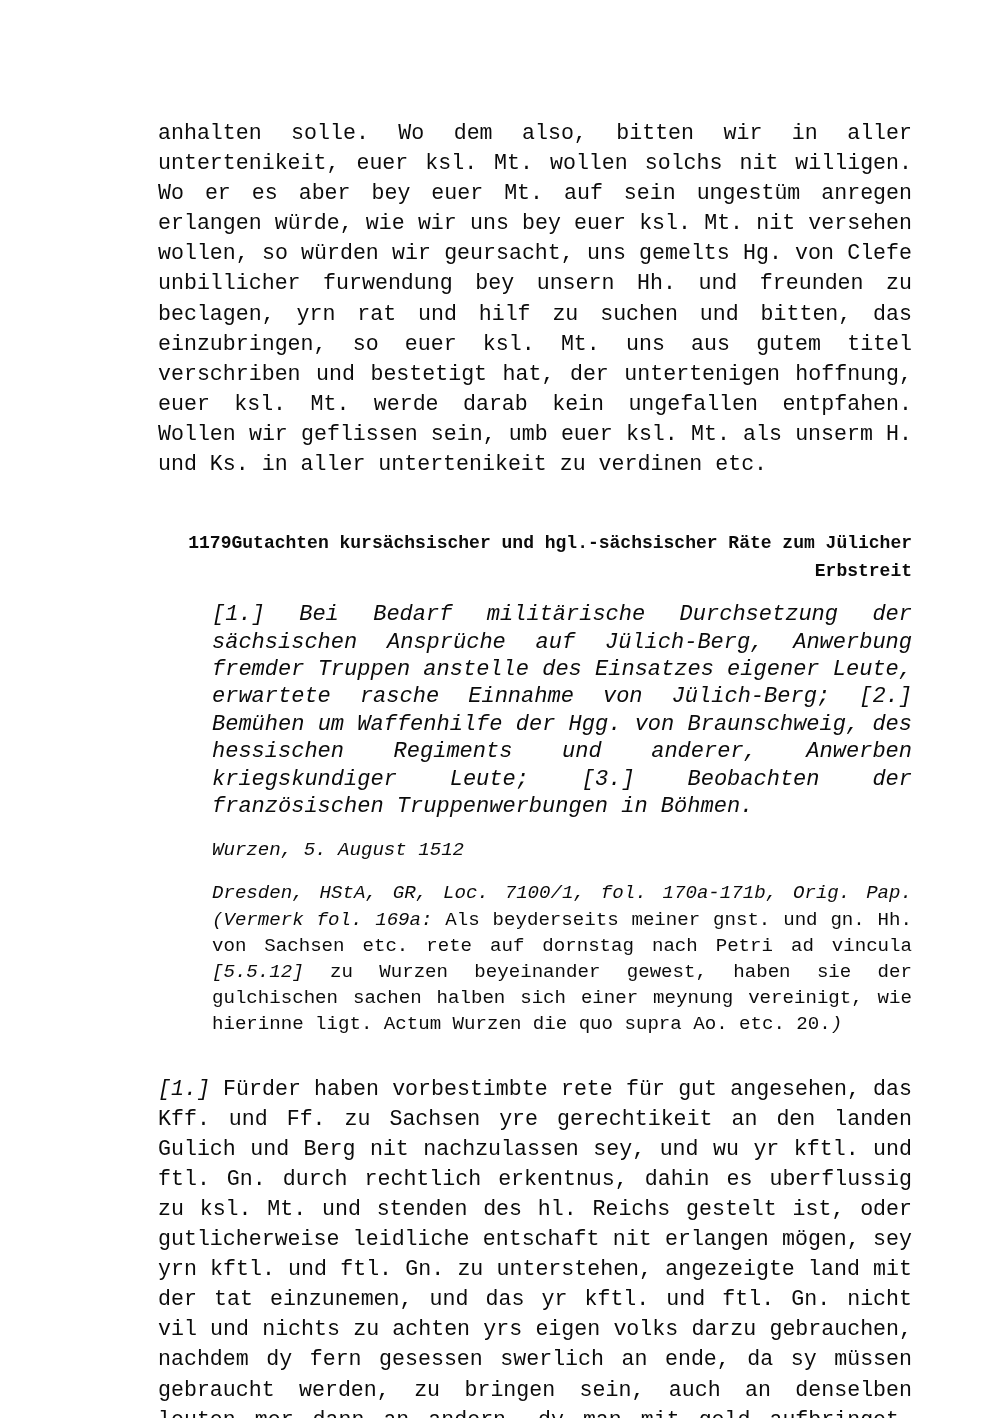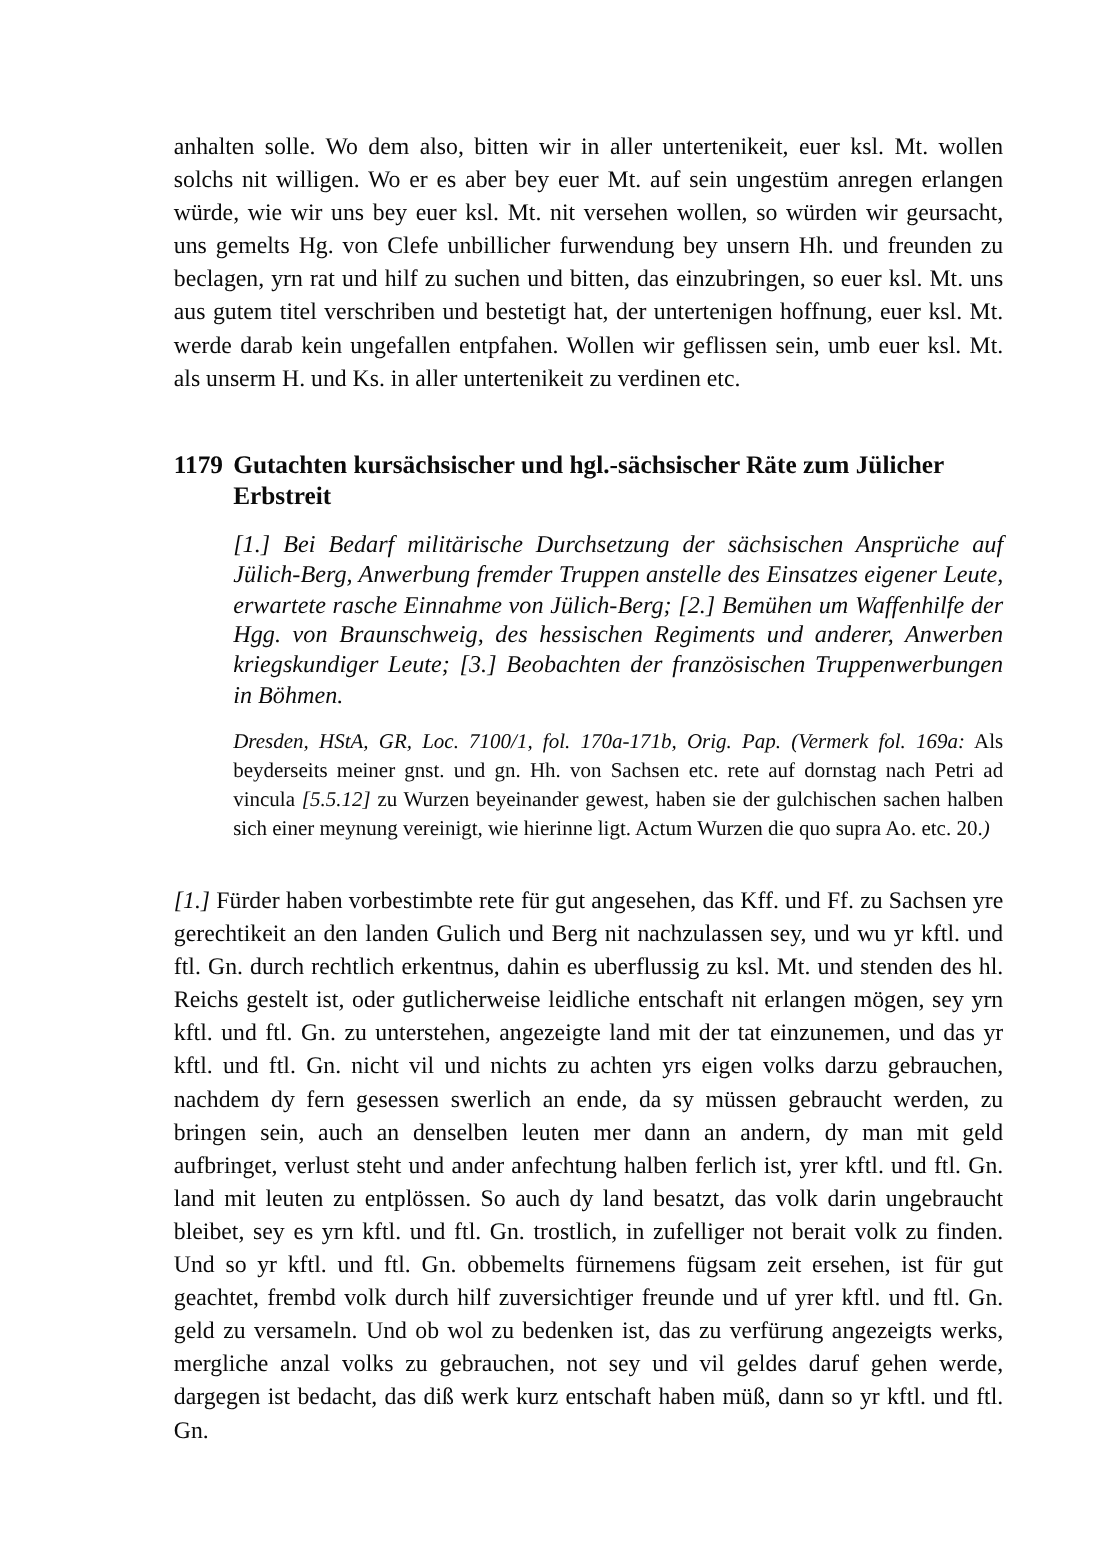--- a/index.html
+++ b/index.html
@@ -48,39 +48,40 @@
   
   .text-block {
     position: absolute;
     left: 158px;
     top: 118px;
     width: 754px;
   }
 
   p {
     margin: 0;
+    font-family: Liberation Mono, monospace;
   }
 
   .body-para {
     font-size: 21.6px;
     line-height: 30.1px;
     text-align: justify;
     text-align-last: left;
     hyphens: none;
   }
 
   
   .section-heading {
     margin-top: 50px;
     font-weight: bold;
-    font-size: 23px;
+    font-size: 18px;
     line-height: 28px;
     padding-left: 54px;
     text-indent: -54px;
-    text-align: left;
+    text-align: right;
   }
   .section-heading .num {
     display: inline-block;
     width: 54px;
     text-indent: 0;
   }
 
   
   .indent-block {
     margin-left: 54px;
@@ -137,20 +138,21 @@
     <p class="body-para">anhalten solle. Wo dem also, bitten wir in aller untertenikeit, euer ksl. Mt. wollen solchs nit willigen. Wo er es aber bey euer Mt. auf sein ungestüm anregen erlangen würde, wie wir uns bey euer ksl. Mt. nit versehen wollen, so würden wir geursacht, uns gemelts Hg. von Clefe unbillicher furwendung bey unsern Hh. und freunden zu beclagen, yrn rat und hilf zu suchen und bitten, das einzubringen, so euer ksl. Mt. uns aus gutem titel verschriben und bestetigt hat, der untertenigen hoffnung, euer ksl. Mt. werde darab kein ungefallen entpfahen. Wollen wir geflissen sein, umb euer ksl. Mt. als unserm H. und Ks. in aller untertenikeit zu verdinen etc.</p>
 
     <p class="section-heading">
       <span class="num">1179</span><span>Gutachten kursächsischer und hgl.-sächsischer Räte zum Jülicher Erbstreit</span>
     </p>
 
     <div class="indent-block">
 
       <p class="regest">[1.] Bei Bedarf militärische Durchsetzung der sächsischen Ansprüche auf Jülich-Berg, Anwerbung fremder Truppen anstelle des Einsatzes eigener Leute, erwartete rasche Einnahme von Jülich-Berg; [2.] Bemühen um Waffenhilfe der Hgg. von Braunschweig, des hessischen Regiments und anderer, Anwerben kriegskundiger Leute; [3.] Beobachten der französischen Truppenwerbungen in Böhmen.</p>
 
+      <p class="dateline">Wurzen, 5. August 1512</p>
 
       <p class="source">
         <span class="it">Dresden, HStA, GR, Loc. 7100/1, fol. 170a-171b, Orig. Pap. (Vermerk fol. 169a:</span>
         <span>Als beyderseits meiner gnst. und gn. Hh. von Sachsen etc. rete auf dornstag nach Petri ad vincula</span>
         <span class="it">[5.5.12]</span>
         <span>zu Wurzen beyeinander gewest, haben sie der gulchischen sachen halben sich einer meynung vereinigt, wie hierinne ligt. Actum Wurzen die quo supra Ao. etc. 20.</span><span class="it">)</span>
       </p>
 
     </div>
 

